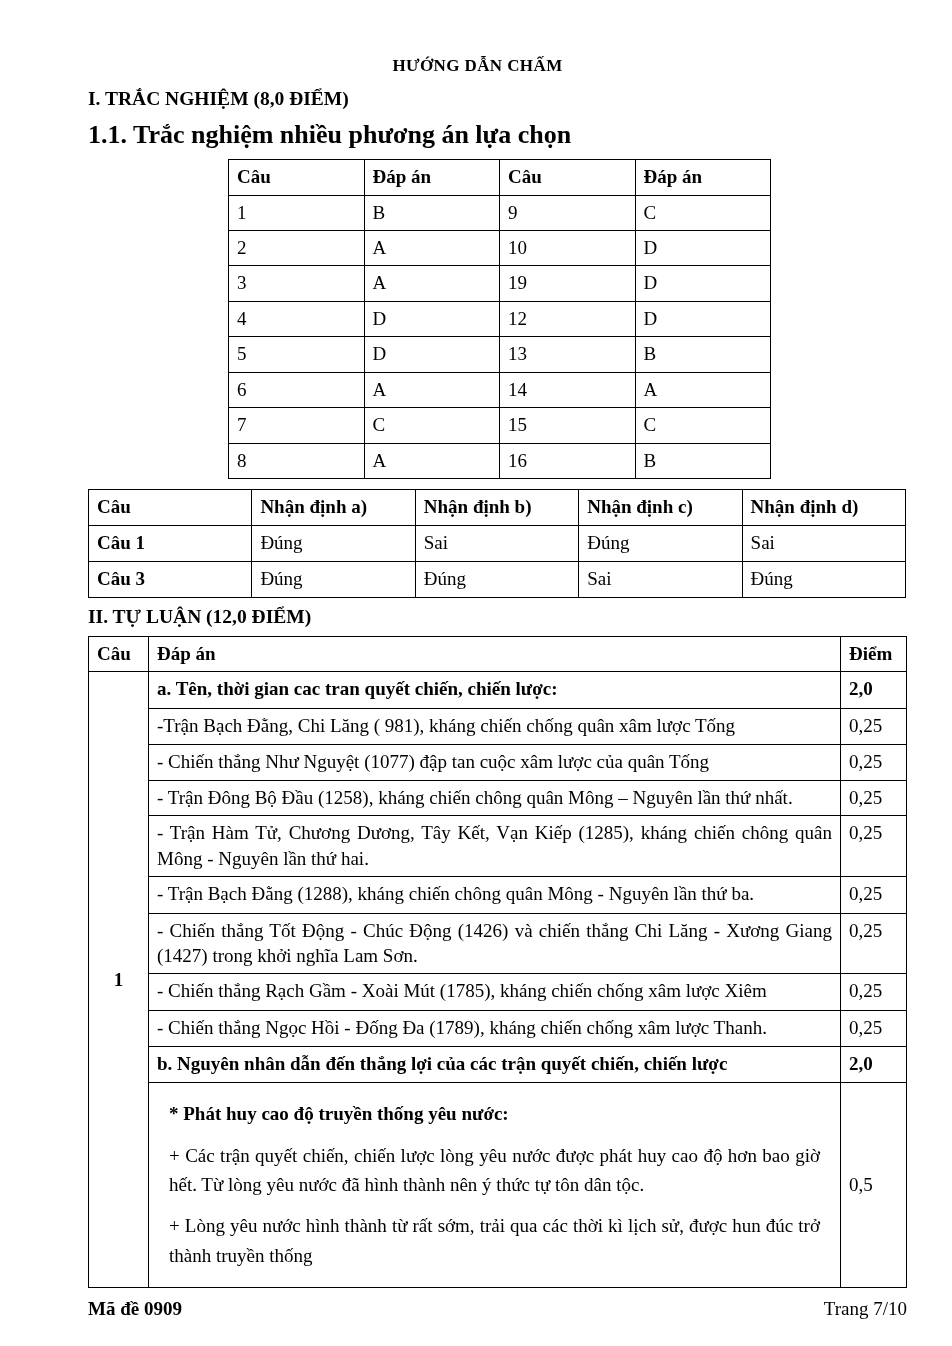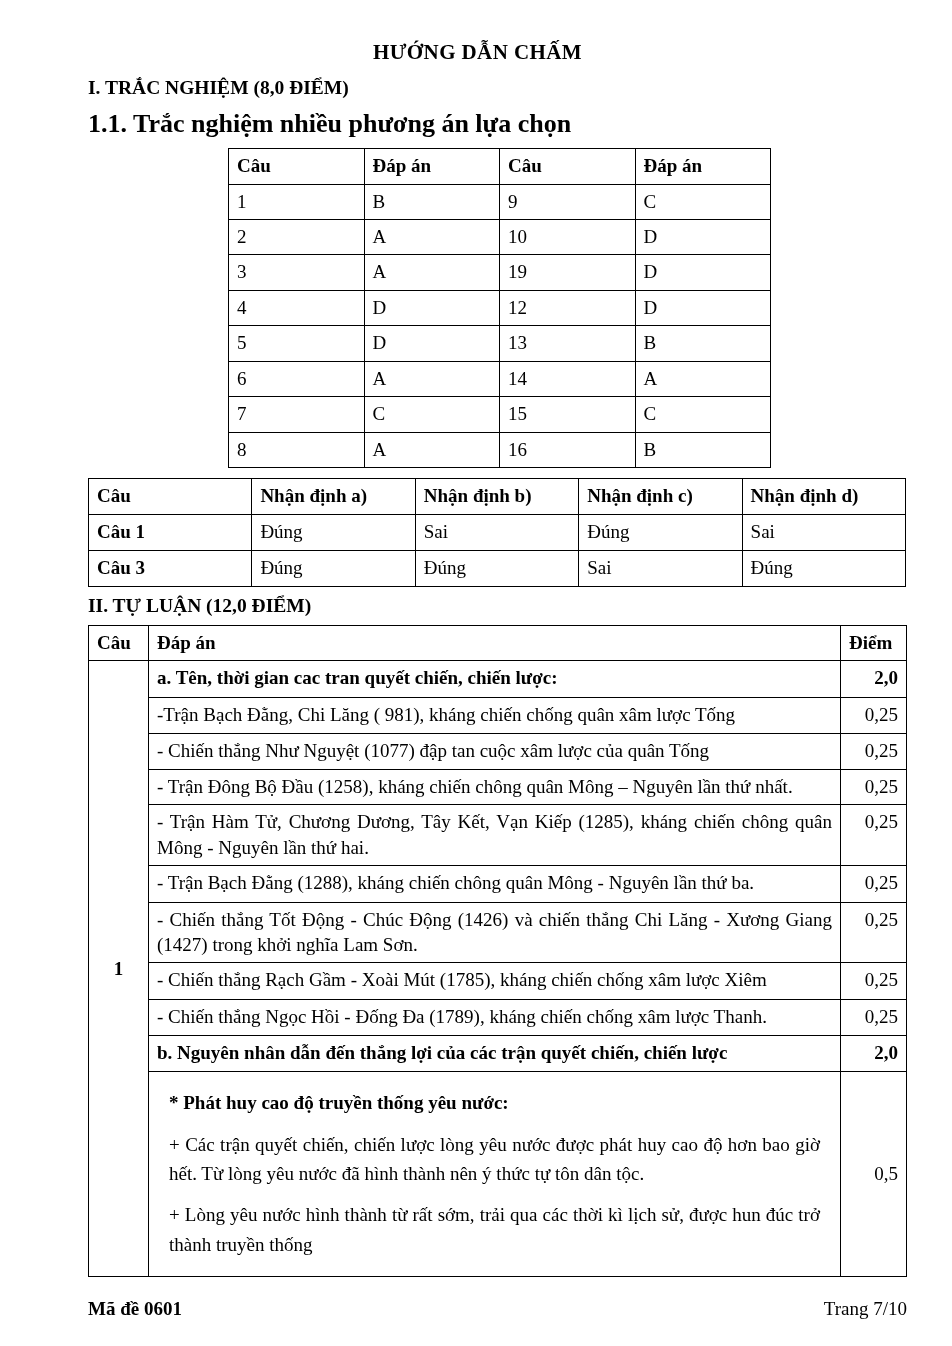--- a/index.html
+++ b/index.html
@@ -18,23 +18,23 @@
   .page {
     width: 952px;
     height: 1346px;
     box-sizing: border-box;
     padding: 40px 45px 0 88px;
     position: relative;
   }
   .doc-title {
     text-align: center;
     font-weight: bold;
-    font-size: 21px;
+    font-size: 17px;
     letter-spacing: 0.4px;
-    margin: 0 0 10px 0;
+    margin: 16px 0 10px 0;
     padding-right: 40px;
   }
   .sec-head {
     font-weight: bold;
     font-size: 19.5px;
     margin: 0 0 6px 0;
     line-height: 1.32;
   }
   .sub-head {
     font-weight: bold;
@@ -88,21 +88,21 @@
   .essay-table .c-pt  { width: 66px; }
   .essay-table th {
     font-weight: bold;
   }
   .essay-table td.cau-cell {
     text-align: center;
     vertical-align: middle;
     font-weight: bold;
   }
   .essay-table td.pt-cell {
-    text-align: right;
+    text-align: left;
     vertical-align: top;
     white-space: nowrap;
   }
   .essay-table td.pt-cell.mid {
     vertical-align: middle;
   }
   .essay-table td.bold-row {
     font-weight: bold;
   }
   .essay-table td.pt-cell.bold-row {
@@ -317,17 +317,17 @@
           <p class="first-bold">* Phát huy cao độ truyền thống yêu nước:</p>
           <p>+ Các trận quyết chiến, chiến lược lòng yêu nước được phát huy cao độ hơn bao giờ hết. Từ lòng yêu nước đã hình thành nên ý thức tự tôn dân tộc.</p>
           <p>+ Lòng yêu nước hình thành từ rất sớm, trải qua các thời kì lịch sử, được hun đúc trở thành truyền thống</p>
         </td>
         <td class="pt-cell mid">0,5</td>
       </tr>
     </tbody>
   </table>
 
   <div class="footer">
-    <span class="left">Mã đề 0601</span>
+    <span class="left">Mã đề 0909</span>
     <span class="right">Trang 7/10</span>
   </div>
 
 </div>
 
 </body></html>

